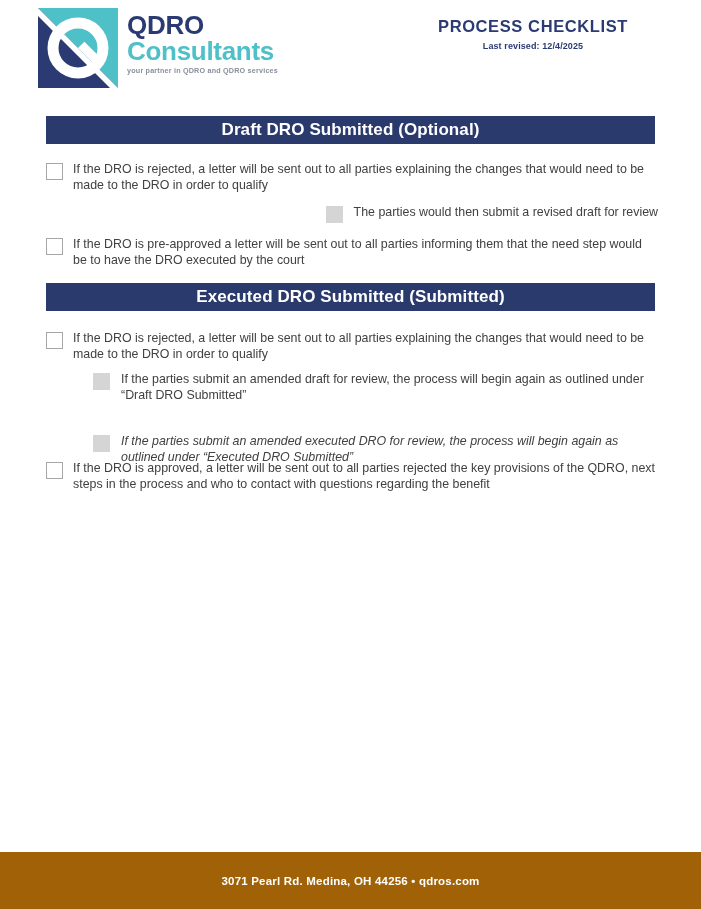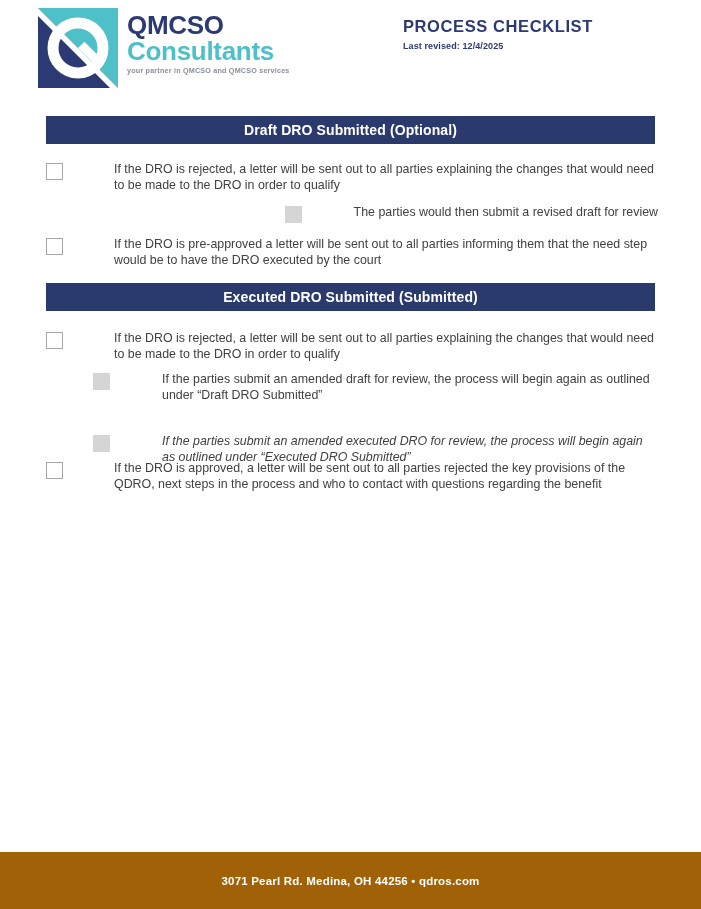--- a/index.html
+++ b/index.html
@@ -66,20 +66,21 @@
     font-weight: bold;
     color: #8a8f9c;
     letter-spacing: 0.2px;
     line-height: 10px;
     margin-top: 1px;
   }
   .doc-title-wrap {
     position: absolute;
     right: 38px;
     top: 16px;
+    text-align: center;
     width: 260px;
   }
   .doc-title {
     font-size: 16.5px;
     font-weight: bold;
     color: #2c3a73;
     letter-spacing: 0.6px;
     line-height: 20px;
   }
   .doc-revised {
@@ -91,34 +92,33 @@
   }
 
   
   .section-bar {
     position: absolute;
     left: 46px;
     width: 609px;
     height: 28px;
     background: #2b3a6d;
     color: #ffffff;
-    font-size: 14px;
+    font-size: 17px;
     font-weight: bold;
     display: flex;
     align-items: center;
     justify-content: center;
     letter-spacing: 0.1px;
   }
 
   
   .row {
     position: absolute;
     display: flex;
     align-items: flex-start;
-    gap: 41px;
   }
   .row.main { left: 46px; width: 612px; }
   .row.sub  { left: 93px; width: 565px; }
 
   .cb-main {
     width: 17px;
     height: 17px;
     border: 1.5px solid #a6a6a6;
     background: #ffffff;
     flex: 0 0 auto;
@@ -171,23 +171,23 @@
       <div class="logo-mark">
         <svg width="80" height="80" viewBox="0 0 80 80" xmlns="http://www.w3.org/2000/svg">
           <rect x="0" y="0" width="80" height="80" fill="#2c3a73"></rect>
           <polygon points="0,0 80,0 80,80" fill="#4ec0c8"></polygon>
           <polygon points="0,0 80,80 72,80 0,8" fill="#ffffff"></polygon>
           <circle cx="40" cy="40" r="25" fill="none" stroke="#ffffff" stroke-width="11"></circle>
           <rect x="40" y="40" width="9" height="24" fill="#ffffff" transform="rotate(-45 40 40)"></rect>
         </svg>
       </div>
       <div class="brand-text">
-        <div class="brand-qdro">QMCSO</div>
+        <div class="brand-qdro">QDRO</div>
         <div class="brand-consultants">Consultants</div>
-        <div class="brand-tagline">your partner in QMCSO and QMCSO services</div>
+        <div class="brand-tagline">your partner in QDRO and QDRO services</div>
       </div>
     </div>
 
     <div class="doc-title-wrap">
       <div class="doc-title">PROCESS CHECKLIST</div>
       <div class="doc-revised">Last revised: 12/4/2025</div>
     </div>
 
   </div>
 

